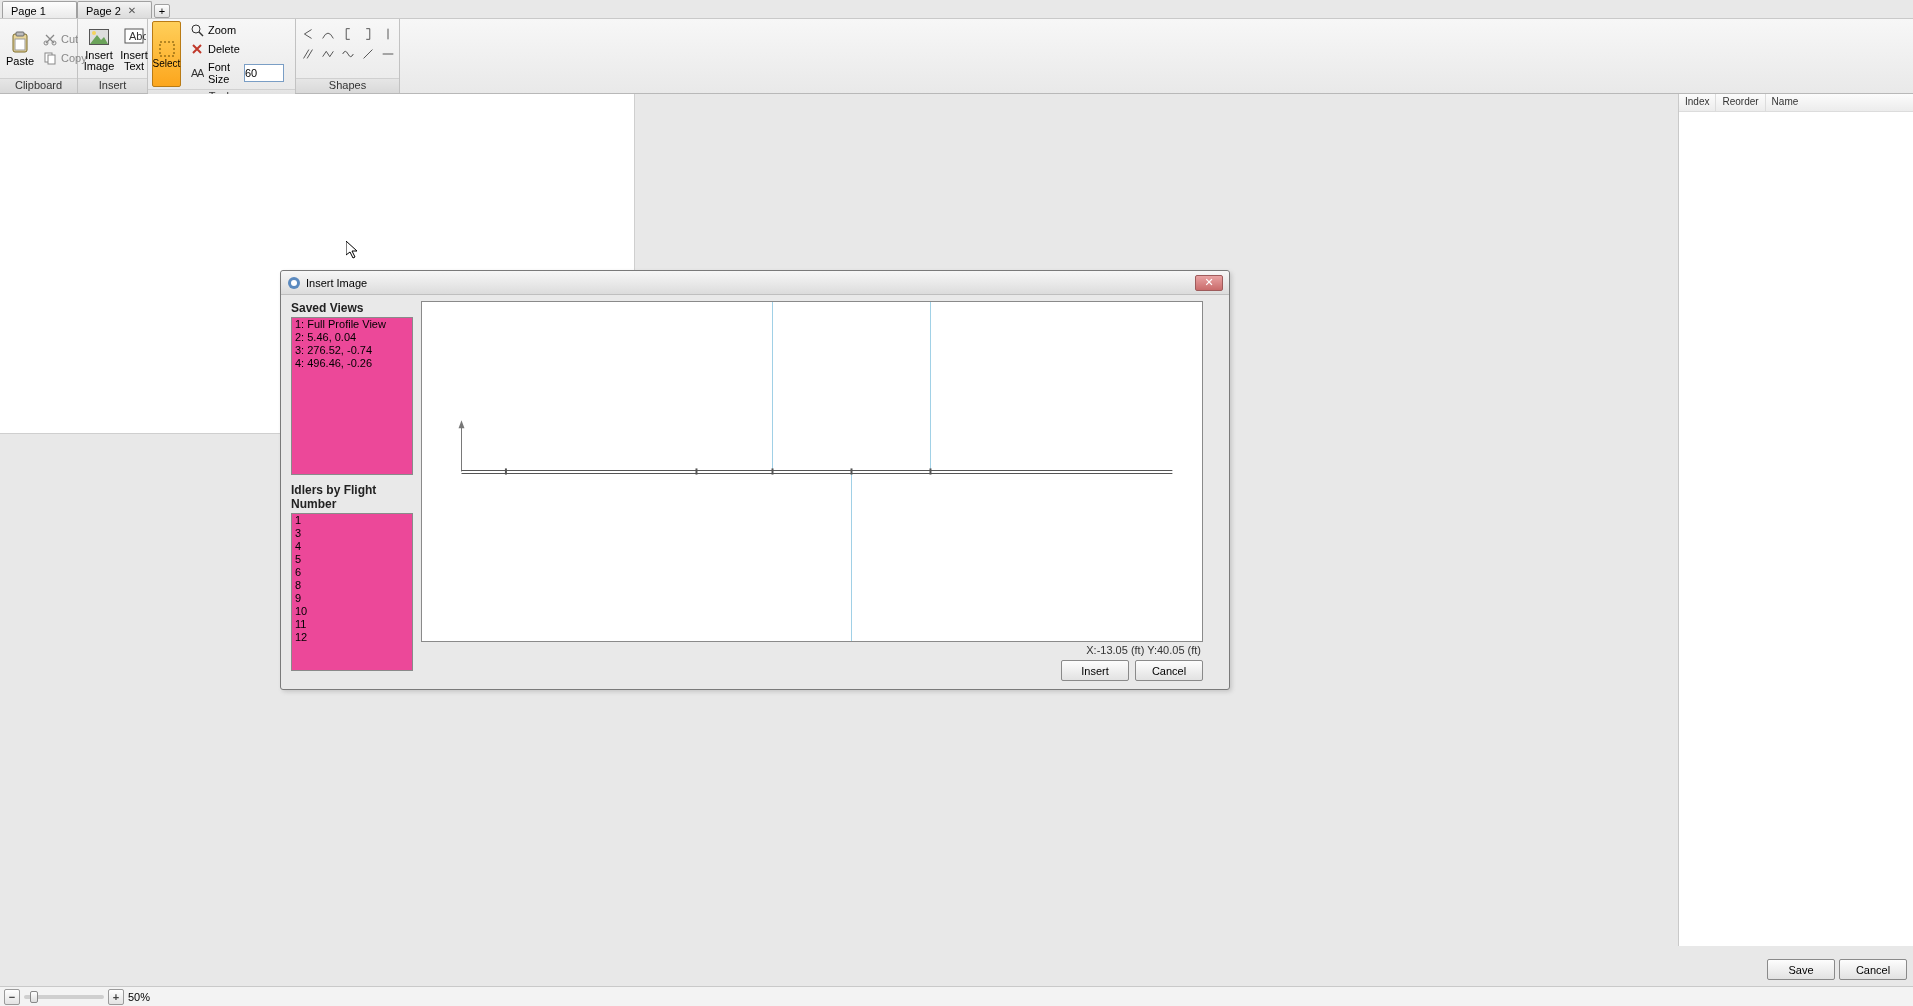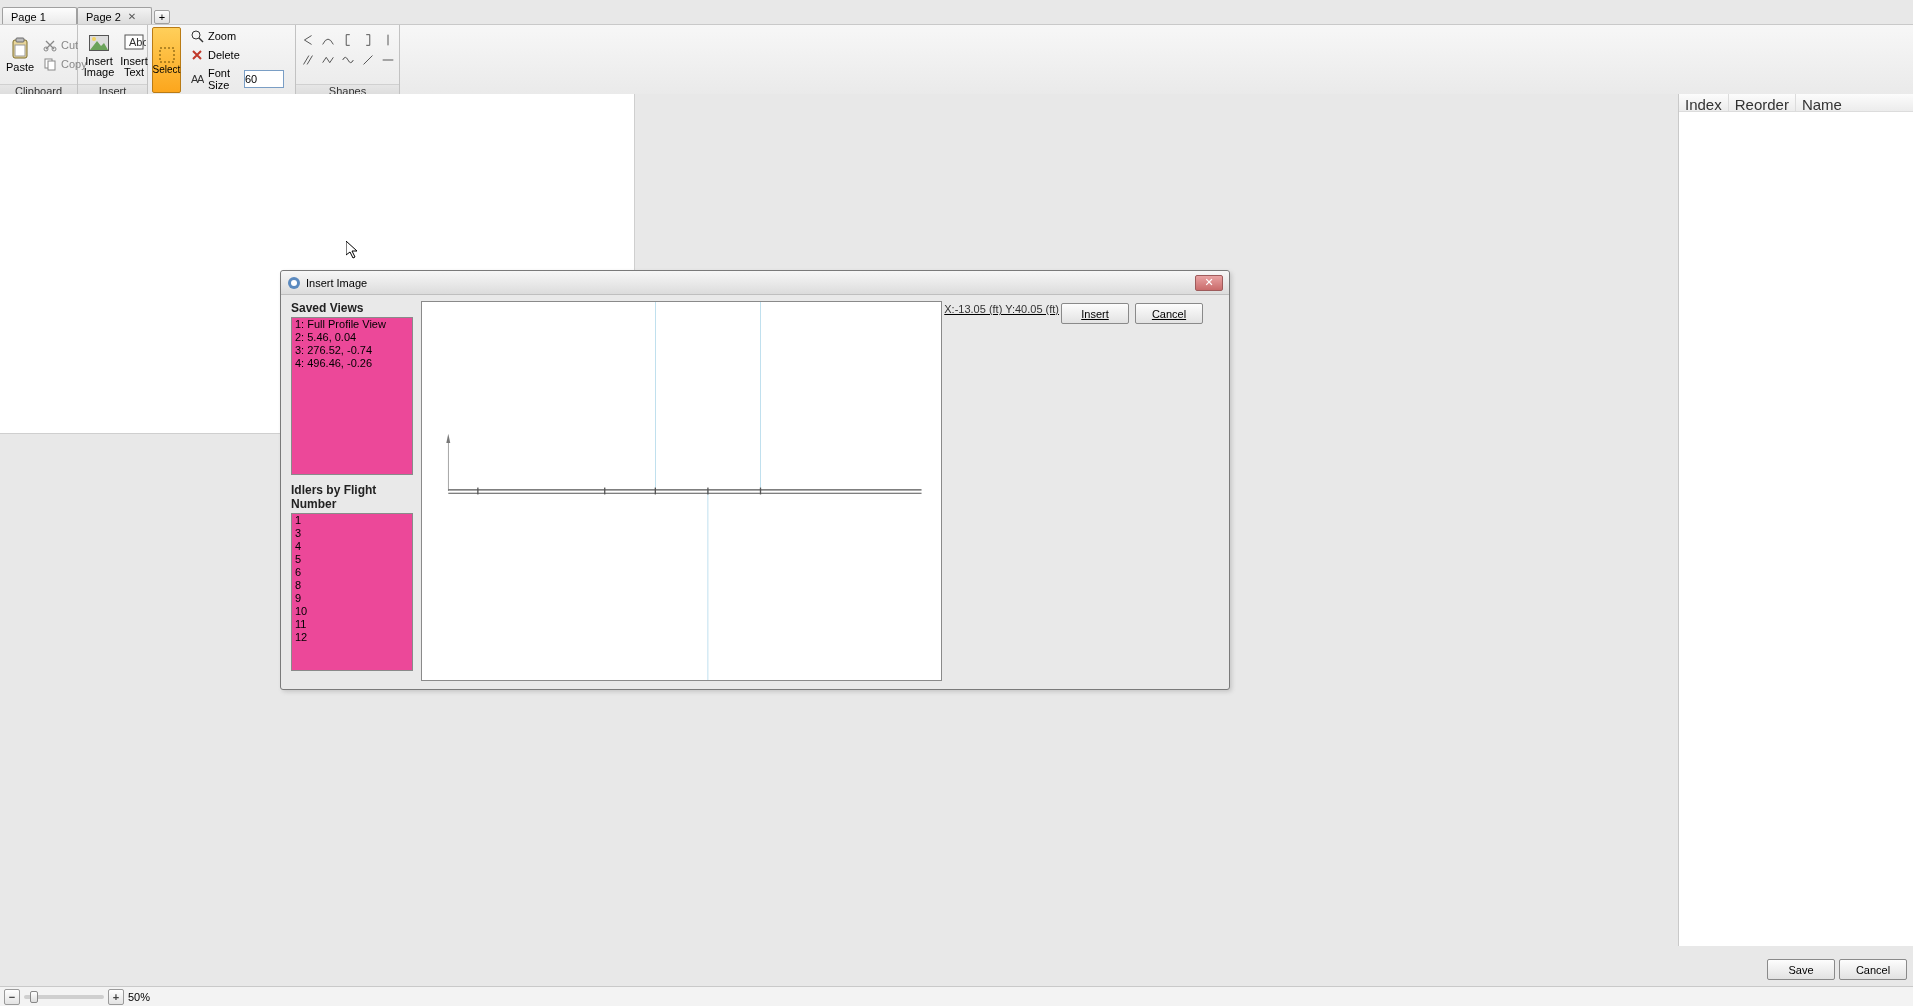--- a/index.html
+++ b/index.html
@@ -1,19 +1,19 @@
 <!DOCTYPE html>
 <html><head>
 <meta charset="utf-8">
 <style>
 * { box-sizing: border-box; margin: 0; padding: 0; font-family: "Segoe UI", Tahoma, sans-serif; font-size: 11px; }
 html, body { width: 100%; height: 100%; background: #e8e8e8; overflow: hidden; }
 
 
-.tabstrip { height: 24px; background: #e8e8e8; display: flex; align-items: flex-end; padding-left: 2px; }
+.tabstrip { height: 18px; background: #e8e8e8; display: flex; align-items: flex-end; padding-left: 2px; }
 .tab { height: 17px; min-width: 75px; padding: 1px 8px 0 8px; border: 1px solid #a0a0a0; border-bottom: none; background: linear-gradient(#fdfdfd,#eaeaea); display: flex; align-items: center; gap: 6px; margin-right: 0px; border-radius: 2px 2px 0 0; cursor: pointer; }
 .tab.inactive { background: linear-gradient(#f3f3f3,#dcdcdc); }
 .tab-close { width: 10px; height: 10px; font-size: 10px; line-height: 10px; text-align: center; color: #555; }
 .tab-add { width: 16px; height: 14px; border: 1px solid #a0a0a0; border-radius: 2px; background: linear-gradient(#fdfdfd,#e0e0e0); display: flex; align-items: center; justify-content: center; margin-left: 2px; cursor: pointer; }
 
 
 .ribbon { height: 76px; background: linear-gradient(#f7f7f7,#e9e9e9); border-top: 1px solid #c9c9c9; border-bottom: 1px solid #b8b8b8; display: flex; }
 .group { border-right: 1px solid #c2c2c2; display: flex; flex-direction: column; }
 .group-body { flex: 1; display: flex; align-items: stretch; padding: 2px 4px; gap: 2px; }
 .group-label { height: 15px; text-align: center; font-size: 11px; color: #333; background: linear-gradient(#e6e6e6,#d9d9d9); border-top: 1px solid #d0d0d0; }
@@ -29,21 +29,21 @@
 .shapes-grid { display: grid; grid-template-columns: repeat(5, 18px); grid-template-rows: repeat(2, 18px); gap: 2px 2px; padding: 4px; }
 .shape-cell { width: 18px; height: 18px; border: 1px solid transparent; border-radius: 2px; display:flex; align-items:center; justify-content:center; cursor:pointer; }
 
 
 .workspace { position: absolute; top: 94px; left: 0; right: 0; bottom: 20px; background: #e8e8e8; }
 .canvas-page { position: absolute; left: 0; top: 0; width: 635px; height: 340px; background: #fff; border-right: 1px solid #cfcfcf; border-bottom: 1px solid #cfcfcf; }
 
 
 .sidepanel { position: absolute; right: 0; top: 0; width: 235px; bottom: 40px; background: #fff; border-left: 1px solid #c9c9c9; }
 .sidepanel-head { display: flex; height: 18px; border-bottom: 1px solid #dcdcdc; background: linear-gradient(#fcfcfc,#ececec); }
-.sidepanel-head div { padding: 2px 6px; border-right: 1px solid #dcdcdc; font-size: 15px; color: #333; }
+.sidepanel-head div { padding: 2px 6px; border-right: 1px solid #dcdcdc; font-size: 10px; color: #333; }
 .sidepanel-head .name { flex:1; border-right:none; }
 
 .bottom-buttons { position:absolute; right:6px; bottom:6px; display:flex; gap:4px; }
 .winbtn { min-width:68px; height:21px; border:1px solid #8a8a8a; background:linear-gradient(#fdfdfd,#e2e2e2); border-radius:2px; cursor:pointer; font-size:11px; }
 
 
 .statusbar { position:absolute; left:0; right:0; bottom:0; height:20px; background:#f3f3f3; border-top:1px solid #c9c9c9; display:flex; align-items:center; padding:0 4px; gap:4px; }
 .zoom-out, .zoom-in { width:16px; height:16px; border:1px solid #9a9a9a; background:linear-gradient(#fff,#e3e3e3); border-radius:2px; display:flex; align-items:center; justify-content:center; cursor:pointer; font-weight:bold; color:#444; }
 .zoom-track { width:80px; height:4px; background:#cfcfcf; border-radius:2px; position:relative; }
 .zoom-thumb { position:absolute; left:6px; top:-4px; width:8px; height:12px; background:linear-gradient(#fff,#ddd); border:1px solid #888; border-radius:2px; }
@@ -54,21 +54,21 @@
 .dlg-title { height:24px; background:linear-gradient(#f7f7f7,#dcdcdc); border-bottom:1px solid #bfbfbf; display:flex; align-items:center; padding:0 6px; border-radius:3px 3px 0 0; }
 .dlg-title .ico { width:14px; height:14px; margin-right:5px; }
 .dlg-title .txt { flex:1; font-size:11px; }
 .dlg-close { width:28px; height:16px; border:1px solid #9e5b5b; background:linear-gradient(#e9a3a3,#c96b6b); border-radius:2px; display:flex; align-items:center; justify-content:center; color:#fff; font-size:10px; cursor:pointer; }
 .dlg-body { flex:1; padding:6px 26px 8px 10px; display:flex; gap:8px; }
 .dlg-left { width:122px; display:flex; flex-direction:column; }
 .dlg-section-title { font-weight:bold; font-size:12px; margin-bottom:2px; color:#222; }
 .dlg-listbox { flex:0 0 auto; height:158px; border:1px solid #8a8a8a; background:#ec4899; overflow:auto; margin-bottom:8px; }
 .dlg-listbox.idlers { height:158px; }
 .dlg-listbox div { padding:0 3px; font-size:11px; line-height:13px; cursor:pointer; white-space:nowrap; }
-.dlg-right { flex:1; display:flex; flex-direction:row;text-decoration:underline; }
+.dlg-right { flex:1; display:flex; flex-direction:column; }
 .preview { flex:1; border:1px solid #8a8a8a; background:#fff; position:relative; overflow:hidden; }
 .coord-readout { text-align:right; font-size:11px; color:#333; padding:2px 2px; }
 .dlg-buttons { display:flex; justify-content:flex-end; gap:6px; margin-top:2px; }
 
 
 .cursor { position:absolute; width:14px; height:20px; pointer-events:none; z-index:1000; }
 
 </style>
 </head>
 <body>

